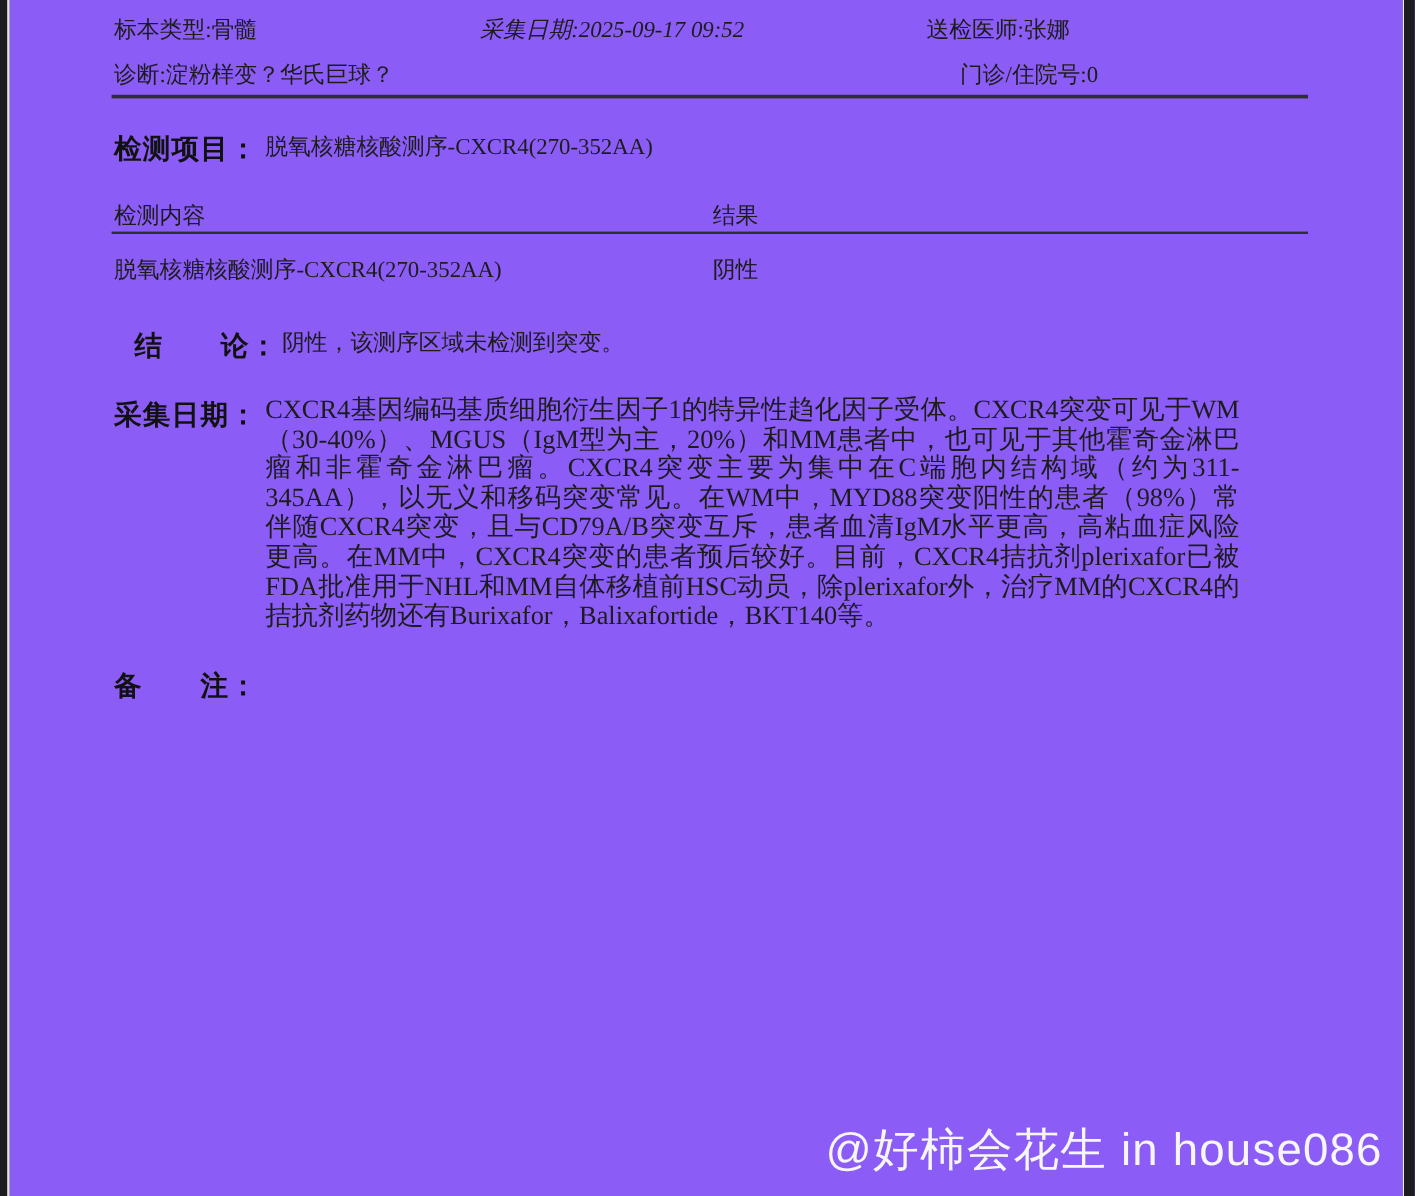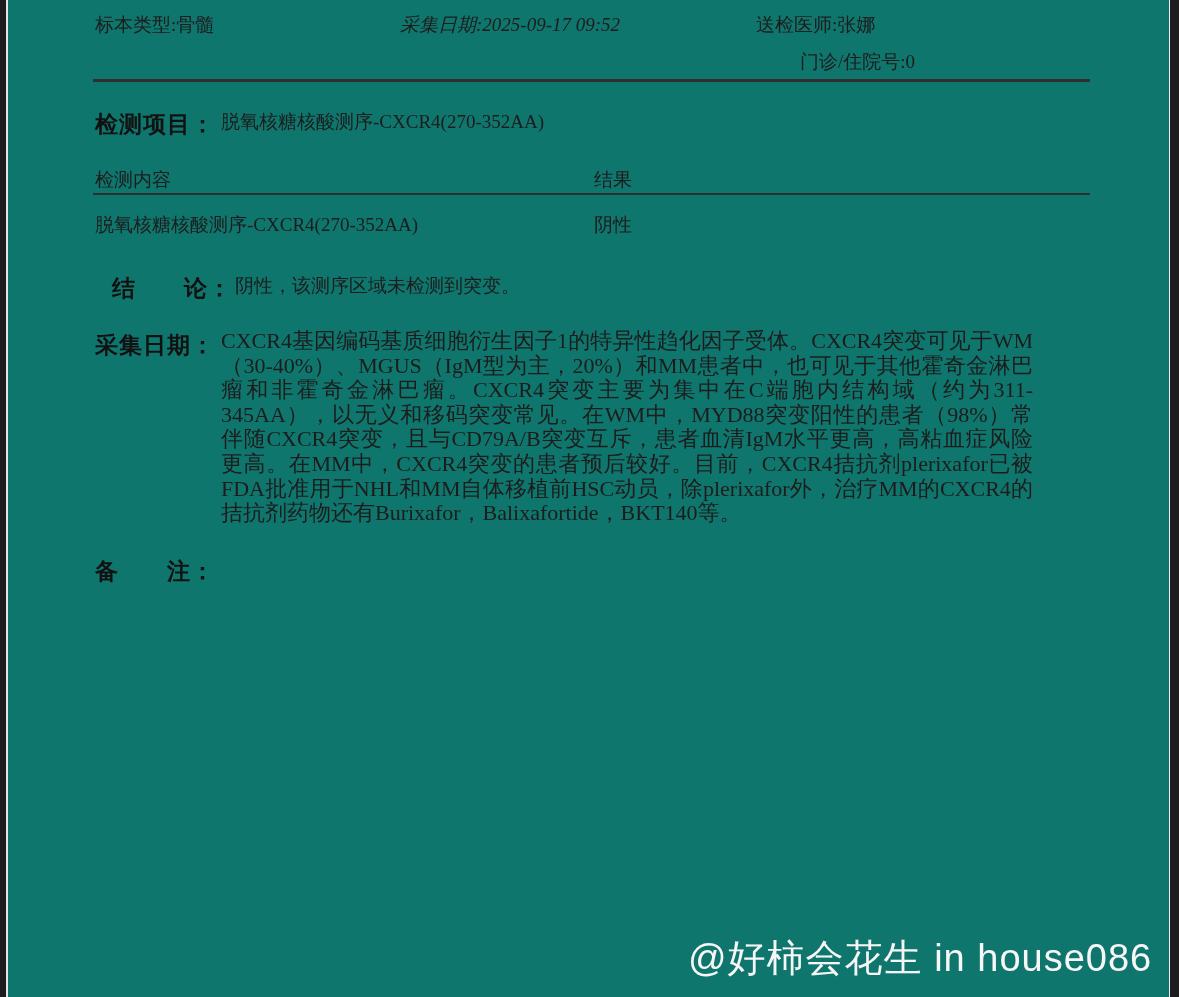--- a/index.html
+++ b/index.html
@@ -7,21 +7,21 @@
   body {
     font-family: "Liberation Serif", "DejaVu Serif", serif;
     background: #ffffff;
     position: relative;
     overflow: hidden;
     color: #1c1c1c;
   }
   .page {
     position: absolute;
     inset: 0;
-    background: #0f766e;
+    background: #8b5cf6;
   }
   
   .edge-strip {
     position: absolute;
     top: 0;
     height: 100%;
     background: #1d1d1f;
     z-index: 5;
   }
   .edge-strip.left  { left: 0;  width: 8px;  border-right: 2px solid #e6e6e6; }
@@ -71,22 +71,23 @@
     user-select: none;
   }
 </style>
 </head>
 <body>
 
 <div class="page">
 
   <div class="abs body-text" style="left:95px; top:12px;">标本类型:骨髓</div>
   <div class="abs body-text" style="left:400px; top:12px;font-style:italic;">采集日期:2025-09-17 09:52</div>
-  <div class="abs body-text" style="left:756px; top:12px;">送检医师:张娜</div>
+  <div class="abs body-text" style="left:772px; top:12px;">送检医师:张娜</div>
 
+  <div class="abs body-text" style="left:95px; top:49px;">诊断:淀粉样变？华氏巨球？</div>
   <div class="abs body-text" style="left:800px; top:49px;">门诊/住院号:0</div>
 
   <div class="rule thick" style="top:79px;"></div>
 
   <div class="abs bold-label" style="left:95px; top:109px;">检测项目：</div>
   <div class="abs body-text" style="left:221px; top:109px;">脱氧核糖核酸测序-CXCR4(270-352AA)</div>
 
   <div class="abs body-text" style="left:95px; top:167px;">检测内容</div>
   <div class="abs body-text" style="left:594px; top:167px;">结果</div>
 

